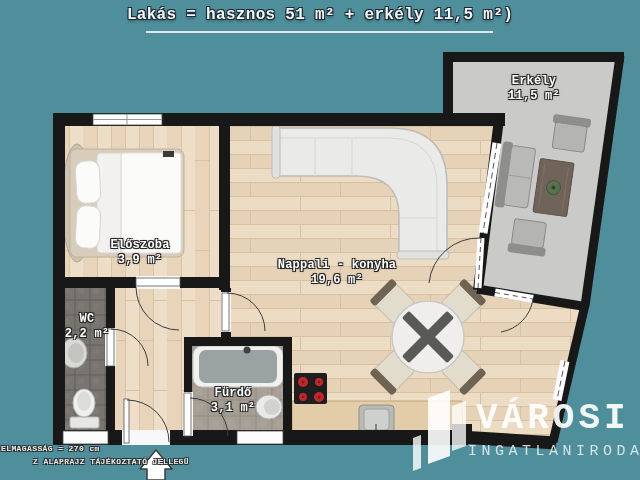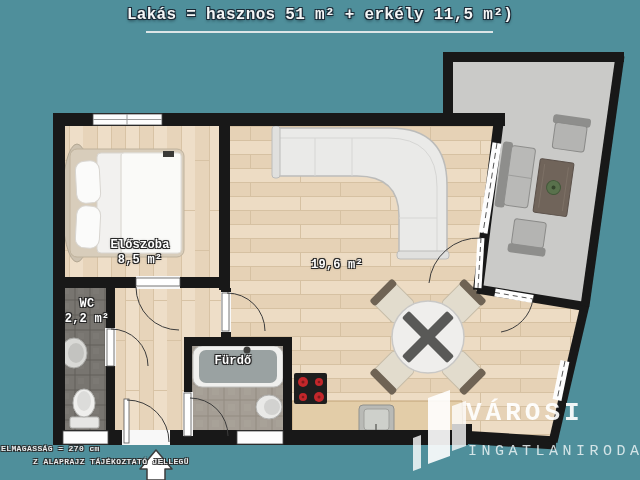--- a/index.html
+++ b/index.html
@@ -18,35 +18,35 @@
     position:absolute;top:31px;left:146px;width:347px;height:2px;
     background:rgba(245,245,245,.85);
   }
   .rlabel{
     position:absolute;text-align:center;color:#fff;font-weight:bold;
     font-size:12px;line-height:15px;letter-spacing:.2px;
     text-shadow:-1px -1px 0 #262626,1px -1px 0 #262626,-1px 1px 0 #262626,1px 1px 0 #262626,0 0 3px rgba(0,0,0,.55);
     pointer-events:none;
   }
   .lab-haloszoba{left:70px;top:238px;width:140px;}
-  .lab-wc{left:47px;top:297px;width:80px;}
+  .lab-wc{left:47px;top:312px;width:80px;}
   .lab-eloszoba{left:92px;top:366px;width:110px;}
-  .lab-furdo{left:183px;top:354px;width:100px;}
+  .lab-furdo{left:183px;top:386px;width:100px;}
   .lab-nappali{left:247px;top:258px;width:180px;}
   .lab-erkely{left:474px;top:74px;width:120px;}
   .note-line{
     position:absolute;left:1px;color:#ececec;font-size:8px;font-weight:bold;letter-spacing:.4px;
     text-shadow:-1px -1px 0 #2b2b2b,1px -1px 0 #2b2b2b,-1px 1px 0 #2b2b2b,1px 1px 0 #2b2b2b;
     white-space:nowrap;
   }
   .note-1{top:444px;}
   .note-2{top:457px;margin-left:32px;}
   .logo{position:absolute;left:412px;top:386px;width:228px;height:90px;color:rgba(255,255,255,.92);}
   .logo-brand{
-    position:absolute;left:54px;top:12px;font-size:26px;font-weight:bold;letter-spacing:4px;
+    position:absolute;left:64px;top:12px;font-size:36px;font-weight:bold;letter-spacing:4px;
     white-space:nowrap;
   }
   .logo-sub{
     position:absolute;left:56px;top:57px;font-size:15px;letter-spacing:4.5px;white-space:nowrap;
     color:rgba(235,243,245,.85);
   }
 </style>
 </head>
 <body>
 
@@ -301,33 +301,39 @@
     <polygon points="452,406 466,401 466,446 452,451" fill="rgba(255,255,255,.78)"></polygon>
     <polygon points="413,438 421,435 421,468 413,471" fill="rgba(255,255,255,.8)"></polygon>
   </g>
 </svg>
 
 <div class="plan-title">Lakás = hasznos 51 m² + erkély 11,5 m²)</div>
 <div class="title-underline"></div>
 
 <div class="rlabel lab-haloszoba">
   <div>Előszoba</div>
-  <div>8,5 m²</div>
+  <div>3,9 m²</div>
 </div>
 <div class="rlabel lab-wc">
   <div>WC</div>
   <div>2,2 m²</div>
 </div>
 <div class="rlabel lab-eloszoba">
 </div>
 <div class="rlabel lab-furdo">
   <div>Fürdő</div>
+  <div>3,1 m²</div>
 </div>
 <div class="rlabel lab-nappali">
+  <div>Nappali - konyha</div>
   <div>19,6 m²</div>
+</div>
+<div class="rlabel lab-erkely">
+  <div>Erkély</div>
+  <div>11,5 m²</div>
 </div>
 
 <div class="note-line note-1">ELMAGASSÁG = 270 cm</div>
 <div class="note-line note-2">Z ALAPRAJZ TÁJÉKOZTATÓ JELLEGŰ</div>
 
 <div class="logo">
   <div class="logo-brand">VÁROSI</div>
   <div class="logo-sub">INGATLANIRODA</div>
 </div>
 

